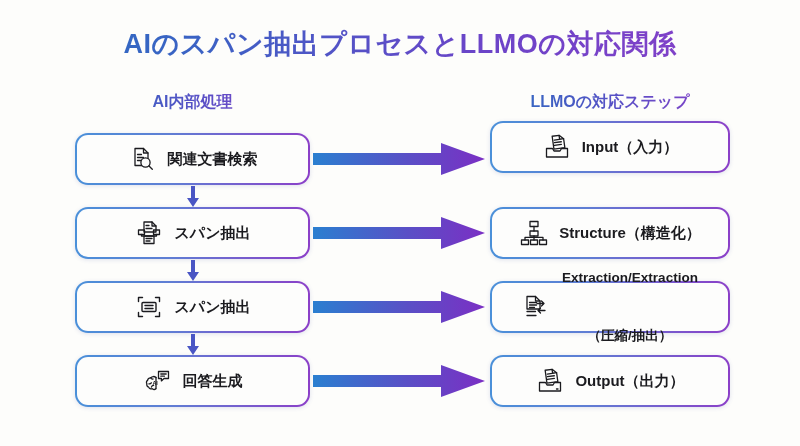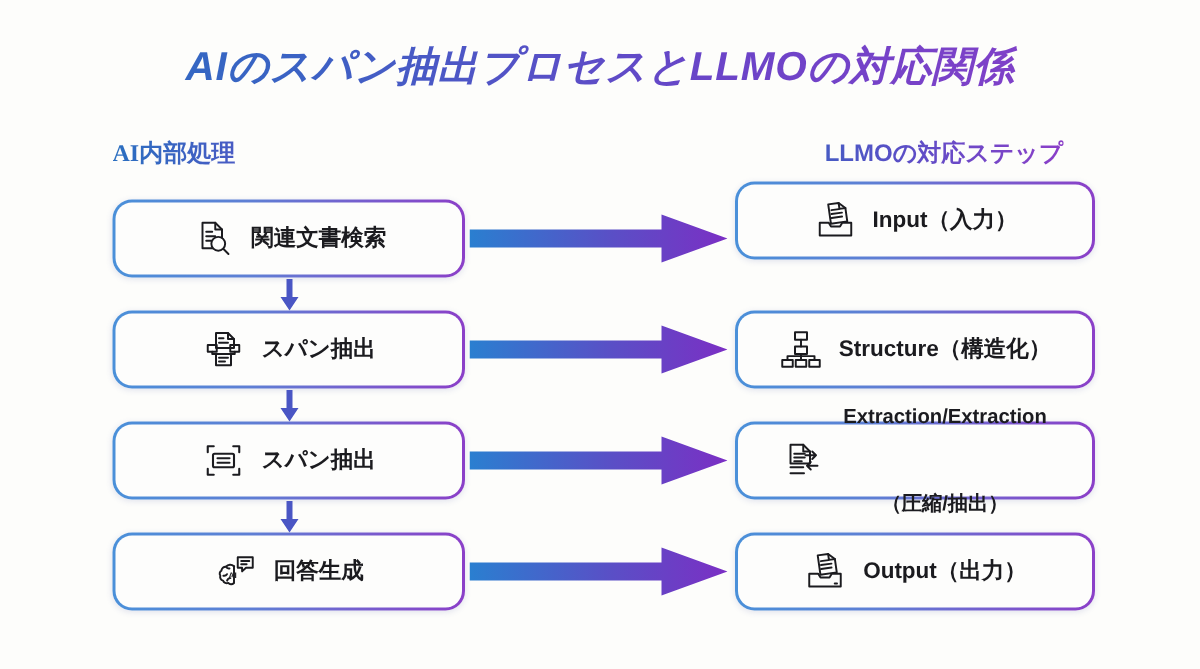--- a/index.html
+++ b/index.html
@@ -29,38 +29,37 @@
     text-align: center;
     font-size: 27px;
     font-weight: bold;
     letter-spacing: 0.5px;
     background: linear-gradient(90deg, #2a6fc0 0%, #3b62c4 25%, #6b44c8 60%, #8b3fc8 100%);
     -webkit-background-clip: text;
     background-clip: text;
     color: transparent;
     -webkit-text-fill-color: transparent;
     white-space: nowrap;
-    font-style: italic;
   }
 
   
   .col-header {
     position: absolute;
     top: 92px;
     font-size: 16px;
     font-weight: bold;
     white-space: nowrap;
     background: linear-gradient(90deg, #2a6fc0 0%, #5a4fc6 55%, #8b3fc8 100%);
     -webkit-background-clip: text;
     background-clip: text;
     color: transparent;
     -webkit-text-fill-color: transparent;
   }
-  .col-header.left  { left: 75px;  width: 235px; text-align: left; font-family: Liberation Serif, serif; }
-  .col-header.right { left: 469px; width: 240px; text-align: right; }
+  .col-header.left  { left: 75px;  width: 235px; text-align: center; }
+  .col-header.right { left: 490px; width: 240px; text-align: center; }
 
   
   .box {
     position: absolute;
     height: 52px;
     border-radius: 13px;
     padding: 2px;
     background: linear-gradient(90deg, #4a90d9 0%, #5f7ed4 40%, #8b3fc8 100%);
     box-shadow: 0 1px 4px rgba(70, 80, 160, 0.16);
     box-sizing: border-box;

